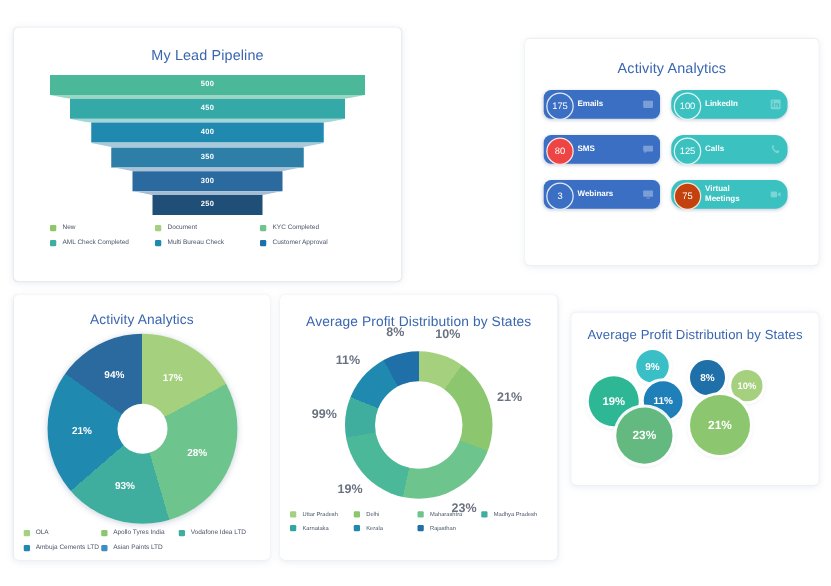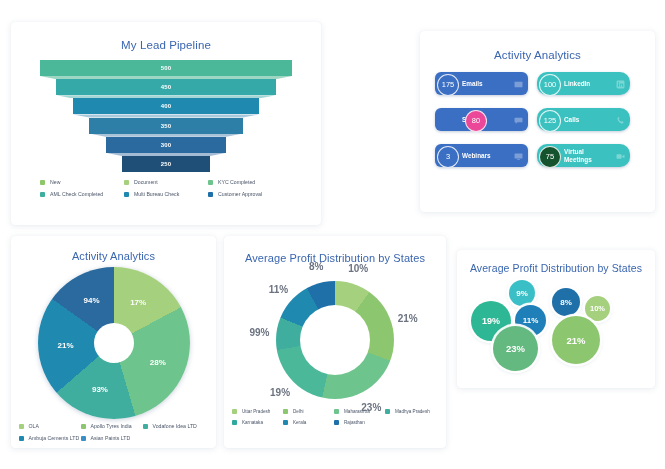--- a/index.html
+++ b/index.html
@@ -149,21 +149,21 @@
         <div class="pill-badge" style="background: rgb(59, 194, 192);">100</div>
         <div class="pill-label">LinkedIn</div>
         <span class="pill-ic"><svg width="9" height="9" viewBox="0 0 16 16">
             <rect x="1" y="1" width="14" height="14" rx="2" fill="#fff"></rect>
             <rect x="3.5" y="6" width="2" height="6" fill="#3bc2c0"></rect>
             <circle cx="4.5" cy="4" r="1.1" fill="#3bc2c0"></circle>
             <path d="M7.5 12V6h2v1a2 2 0 013.5 1.4V12h-2V8.8a1 1 0 00-2 0V12z" fill="#3bc2c0"></path>
           </svg></span>
       </div>
       <div class="pill" style="background: rgb(59, 111, 196);">
-        <div class="pill-badge" style="background: #ec4899; margin-left: 28px;">80</div>
+        <div class="pill-badge" style="background: #ef4444;">80</div>
         <div class="pill-label">SMS</div>
         <span class="pill-ic"><svg width="9" height="9" viewBox="0 0 16 16">
             <path d="M2 3h12a1 1 0 011 1v6a1 1 0 01-1 1H6l-3 3v-3H2a1 1 0 01-1-1V4a1 1 0 011-1z" fill="#fff"></path>
           </svg></span>
       </div>
       <div class="pill" style="background: rgb(59, 194, 192);">
         <div class="pill-badge" style="background: rgb(59, 194, 192);">125</div>
         <div class="pill-label">Calls</div>
         <span class="pill-ic"><svg width="9" height="9" viewBox="0 0 16 16">
             <path d="M4 1.5l2.2 2.6-1.5 1.6a9 9 0 004.6 4.6l1.6-1.5 2.6 2.2-1.8 2.3c-3.7.6-9.6-5.3-9-9z" fill="#fff"></path>
@@ -171,21 +171,21 @@
       </div>
       <div class="pill" style="background: rgb(59, 111, 196);">
         <div class="pill-badge" style="background: rgb(59, 111, 196);">3</div>
         <div class="pill-label">Webinars</div>
         <span class="pill-ic"><svg width="9" height="9" viewBox="0 0 16 16">
             <rect x="1" y="2.5" width="14" height="9" rx="1" fill="#fff"></rect>
             <rect x="5.5" y="12.5" width="5" height="1.4" fill="#fff"></rect>
           </svg></span>
       </div>
       <div class="pill" style="background: rgb(59, 194, 192);">
-        <div class="pill-badge" style="background: #14532d;">75</div>
+        <div class="pill-badge" style="background: #c2410c;">75</div>
         <div class="pill-label">Virtual
 Meetings</div>
         <span class="pill-ic"><svg width="9" height="9" viewBox="0 0 16 16">
             <rect x="1" y="4" width="9" height="8" rx="1.3" fill="#fff"></rect>
             <path d="M11 7.2l4-2.2v6l-4-2.2z" fill="#fff"></path>
           </svg></span>
       </div>
     </div>
 </div>
 

